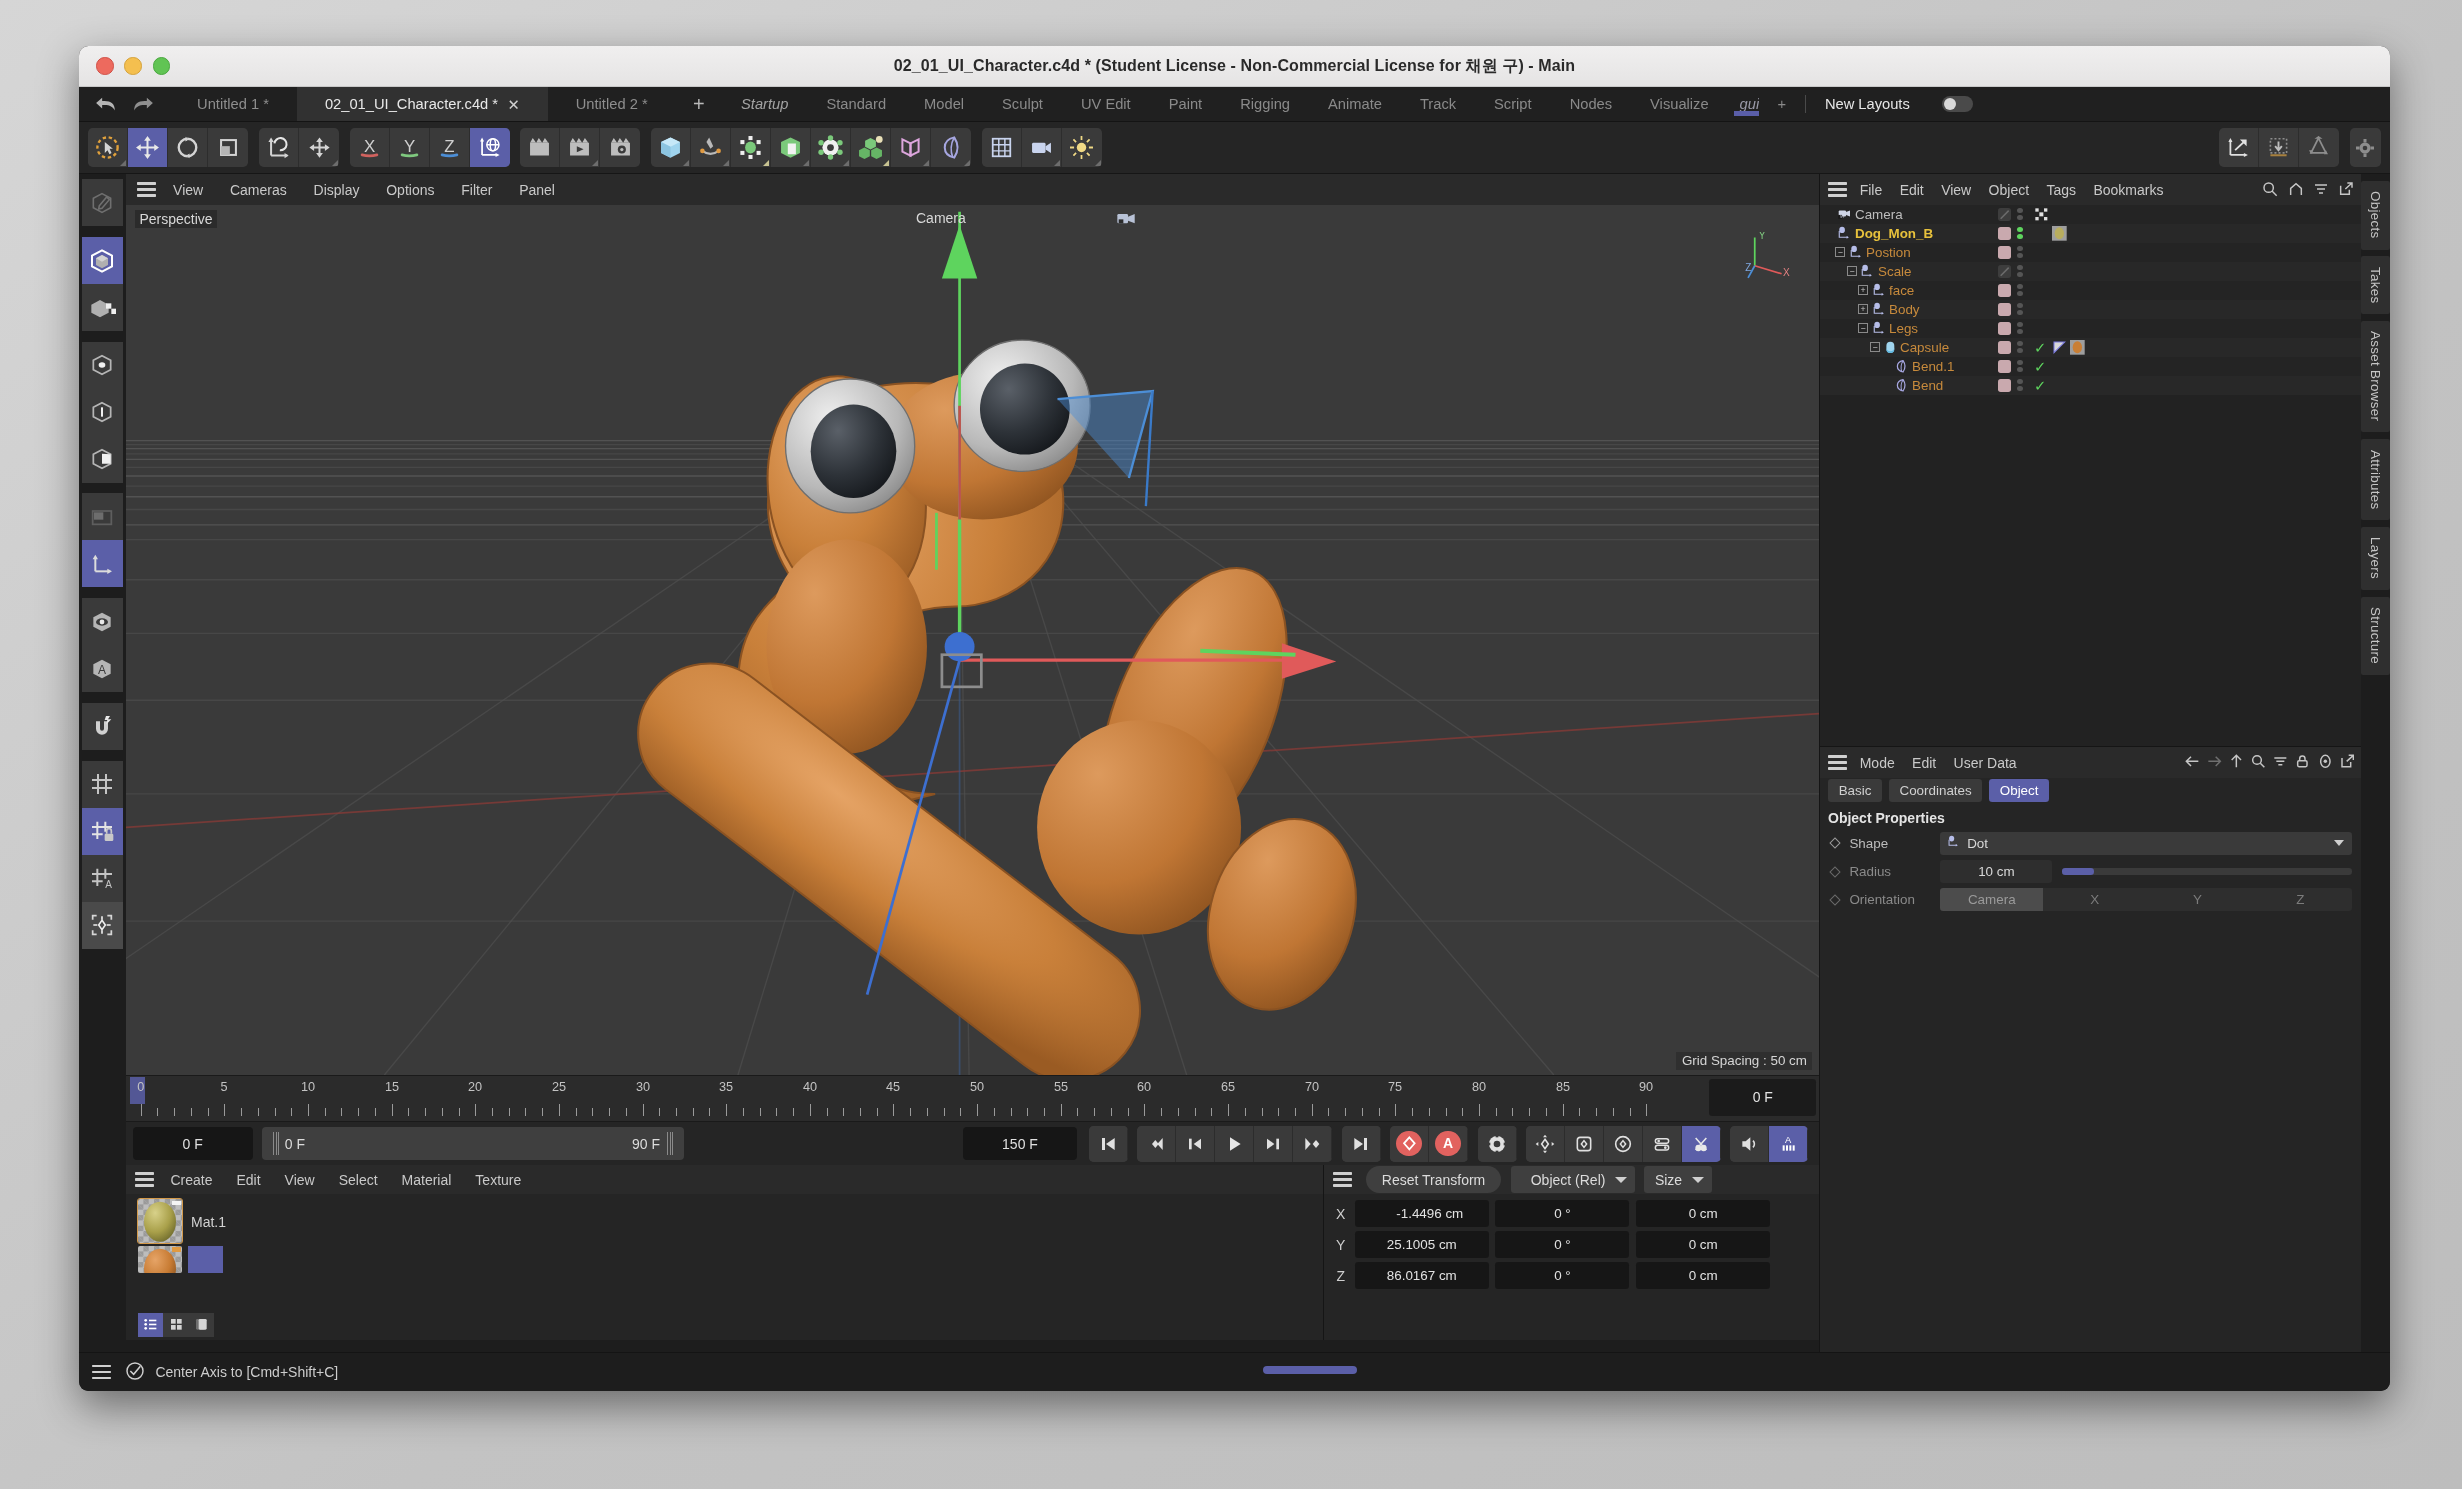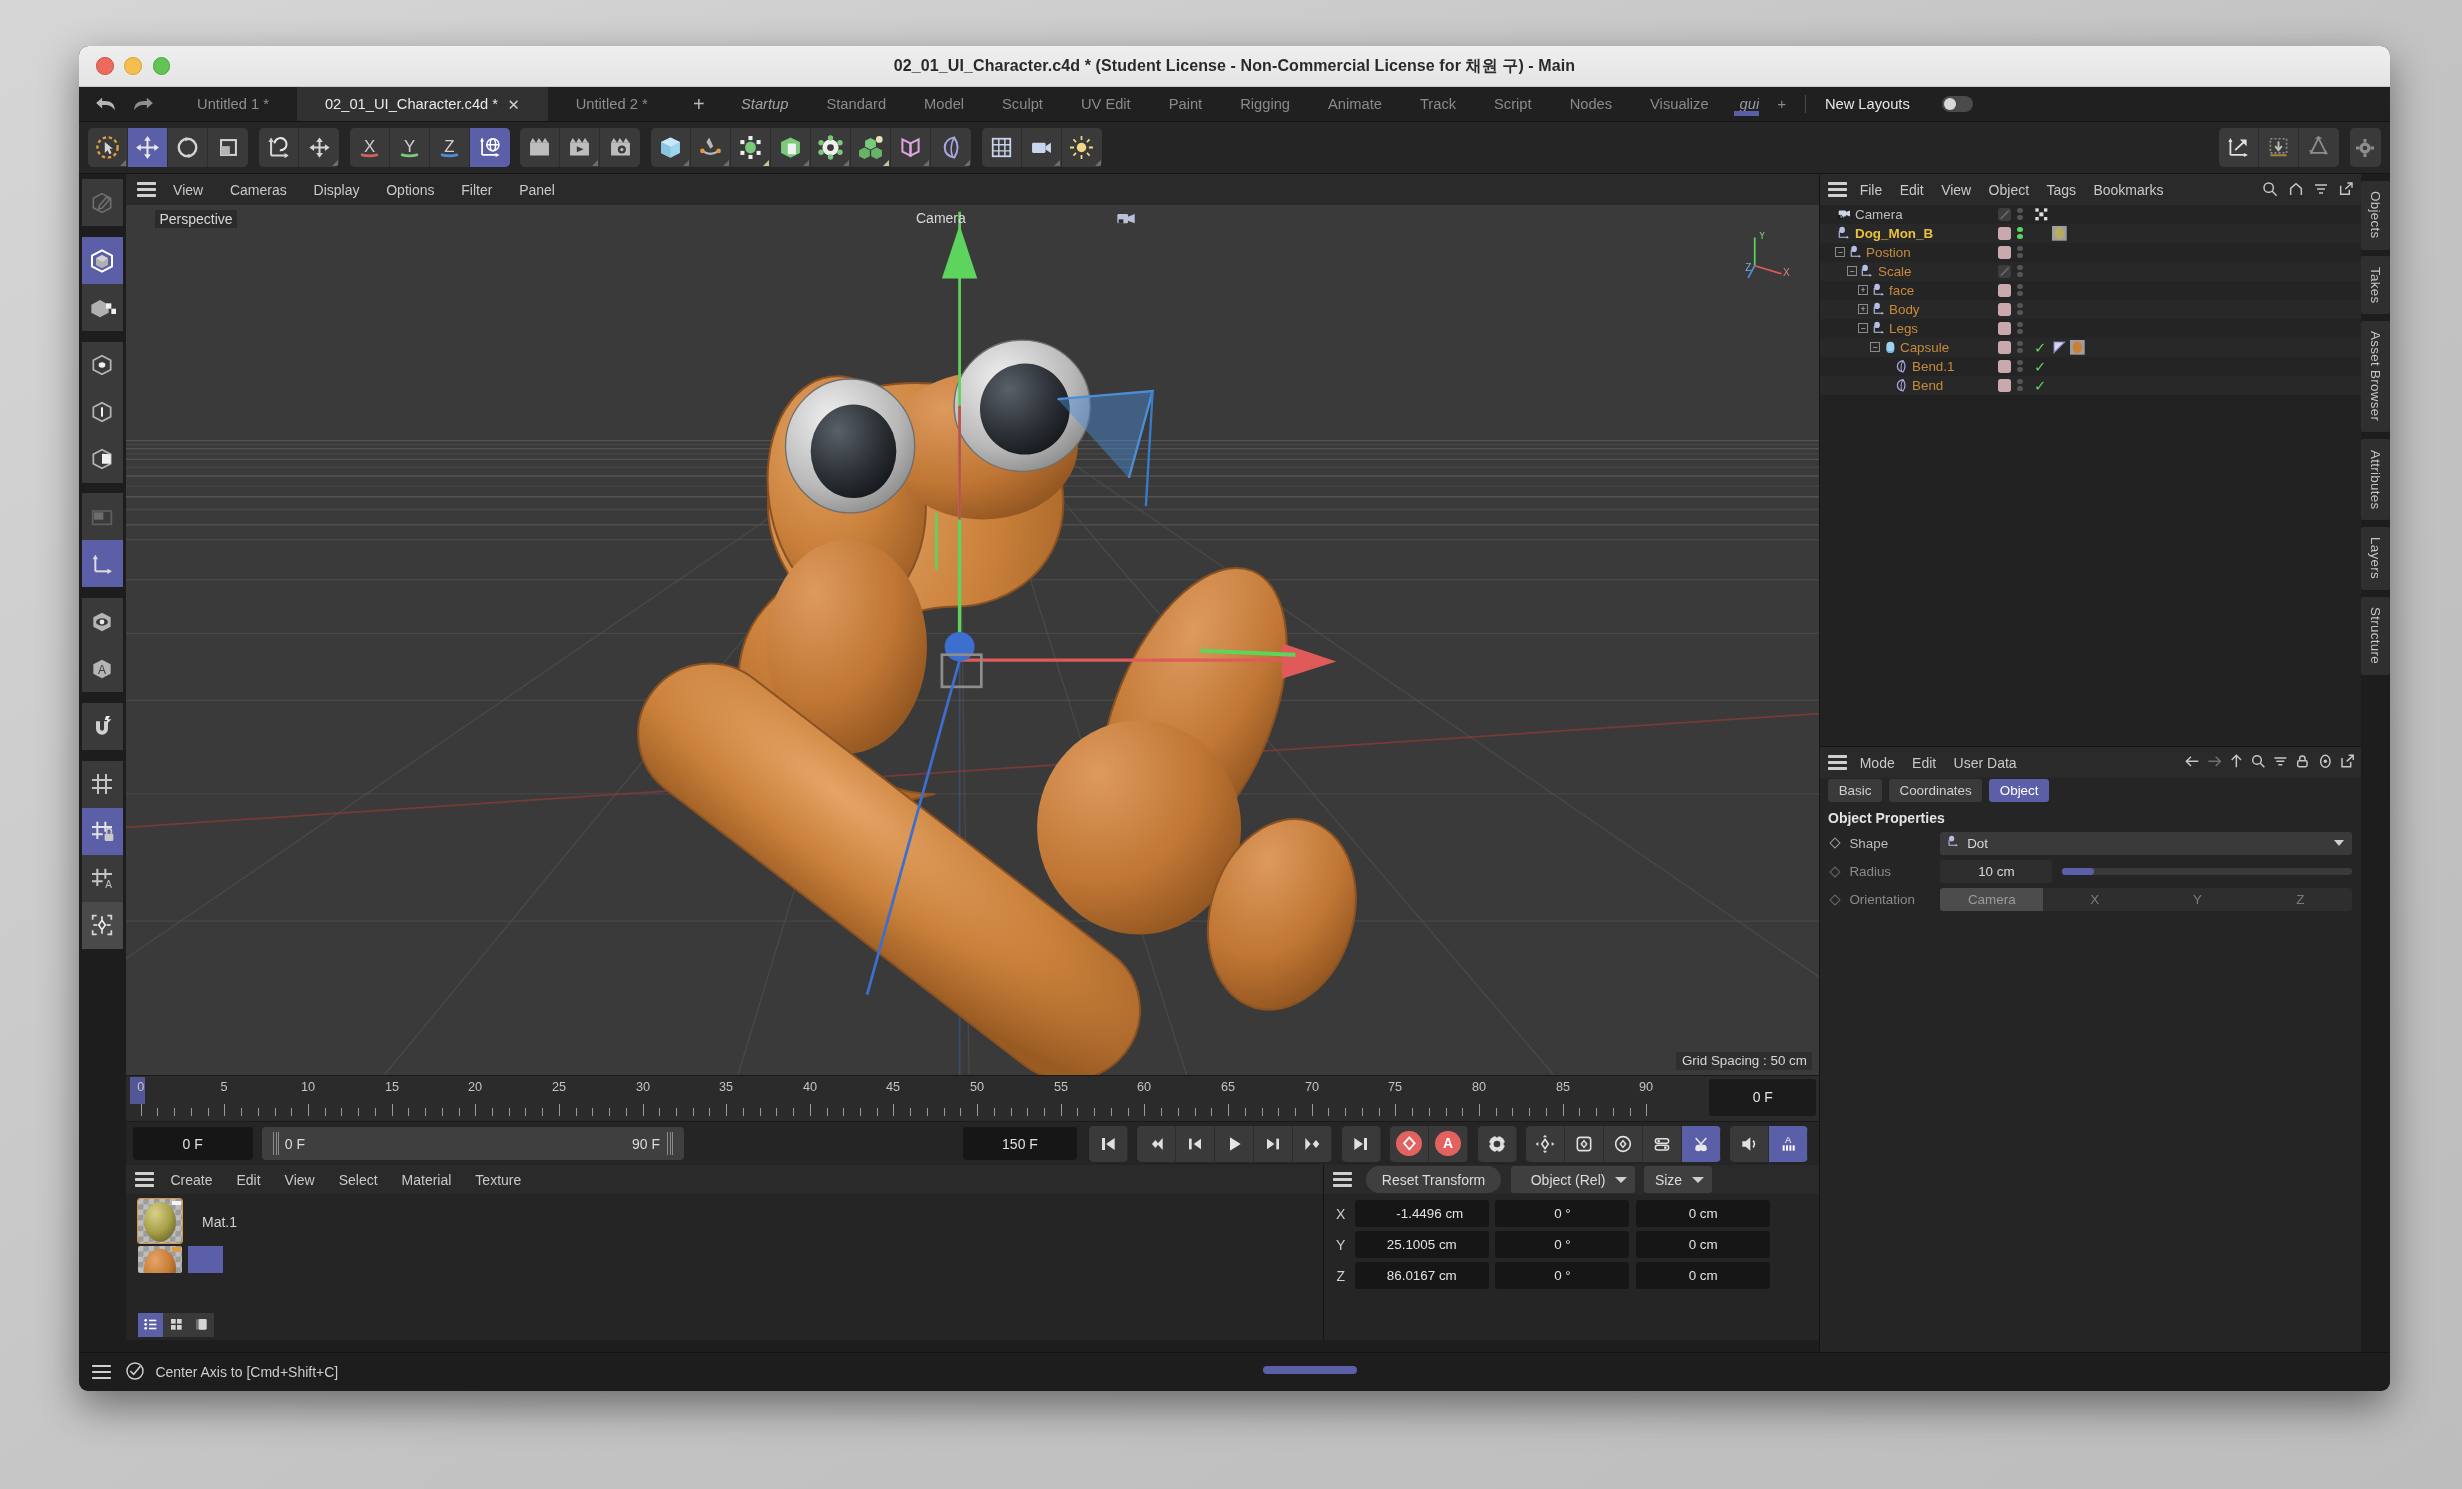--- a/index.html
+++ b/index.html
@@ -68,21 +68,21 @@
   .lt.gap { background:transparent; height:10.7px; }
 
   
   #centercol { flex:1; display:flex; flex-direction:column; background:#1d1d1d; }
   #vpmenu { height:31px; background:#2a2a2a; display:flex; align-items:center; gap:0; padding-left:6.7px;}
   .hamb { width:27px; height:20px; display:flex; flex-direction:column; justify-content:center; gap:3.3px; padding:0 4px;}
   .hamb i { display:block; height:2.7px; background:#d0d0d0; border-radius:0.7px; }
   .vpm { font-size:14px; color:#c9c9c9; padding:0 13.4px; }
   #viewport { position:relative; height:870px; background:#3a3a3a; overflow:hidden; }
   #vp-persp { position:absolute; left:9.4px; top:5.4px; font-size:14px; color:#d8d8d8;
-              background:#2b2b2b; padding:0.7px 4px;margin-left:20px;}
+              background:#2b2b2b; padding:0.7px 4px;}
   #vp-camlabel { position:absolute; left:790px; top:5.4px; font-size:14px; color:#d8d8d8; }
   #vp-camicon { position:absolute; left:990px; top:5.4px; }
   #vp-grid { position:absolute; right:6.7px; bottom:5.4px; font-size:13.4px; color:#d5d5d5; background:#2f2f2f; padding:1.3px 5.4px;}
   #axisgiz { position:absolute; right:28px; top:27px; }
 
   
   #timeline { height:46px; background:#2b2b2b; position:relative; border-top:0.7px solid #1a1a1a;}
   .tick-label { position:absolute; top:4px; font-size:12.7px; color:#c3c3c3; transform:translateX(-50%); }
   .tick { position:absolute; bottom:5.4px; width:1.3px; background:#9a9a9a; }
   #playhead { position:absolute; left:4px; top:1.3px; width:14.7px; height:27px; background:#5b5fa8; opacity:.85;}
@@ -1038,21 +1038,21 @@
                           <stop offset="0%" stop-color="#d8d18a"></stop>
                           <stop offset="60%" stop-color="#a9a04a"></stop>
                           <stop offset="100%" stop-color="#6e6a2c"></stop>
                         </radialGradient>
                       </defs>
                   <ellipse cx="33" cy="34" rx="24" ry="30" fill="url(#mg1)"></ellipse>
                 </svg>
                 <div style="position:absolute;right:1.3px;top:1.3px;width:8.7px;height:4.7px;background:#f4f4f4;"></div>
               </div>
             </div>
-            <div style="position:absolute;left:76px;top:20px;" class="matname">Mat.1</div>
+            <div style="position:absolute;left:65px;top:20px;" class="matname">Mat.1</div>
             <div style="position:absolute;left:12px;top:52px;">
               <div class="matswatch" style="height:27px;overflow:hidden;">
                 <svg width="44" height="44" viewBox="0 0 66 66" style="position:absolute;inset:0">
                   <defs>
                         <radialGradient id="mg2" cx="35%" cy="28%" r="80%">
                           <stop offset="0%" stop-color="#e6a467"></stop>
                           <stop offset="60%" stop-color="#c87c34"></stop>
                           <stop offset="100%" stop-color="#8c5420"></stop>
                         </radialGradient>
                       </defs>

